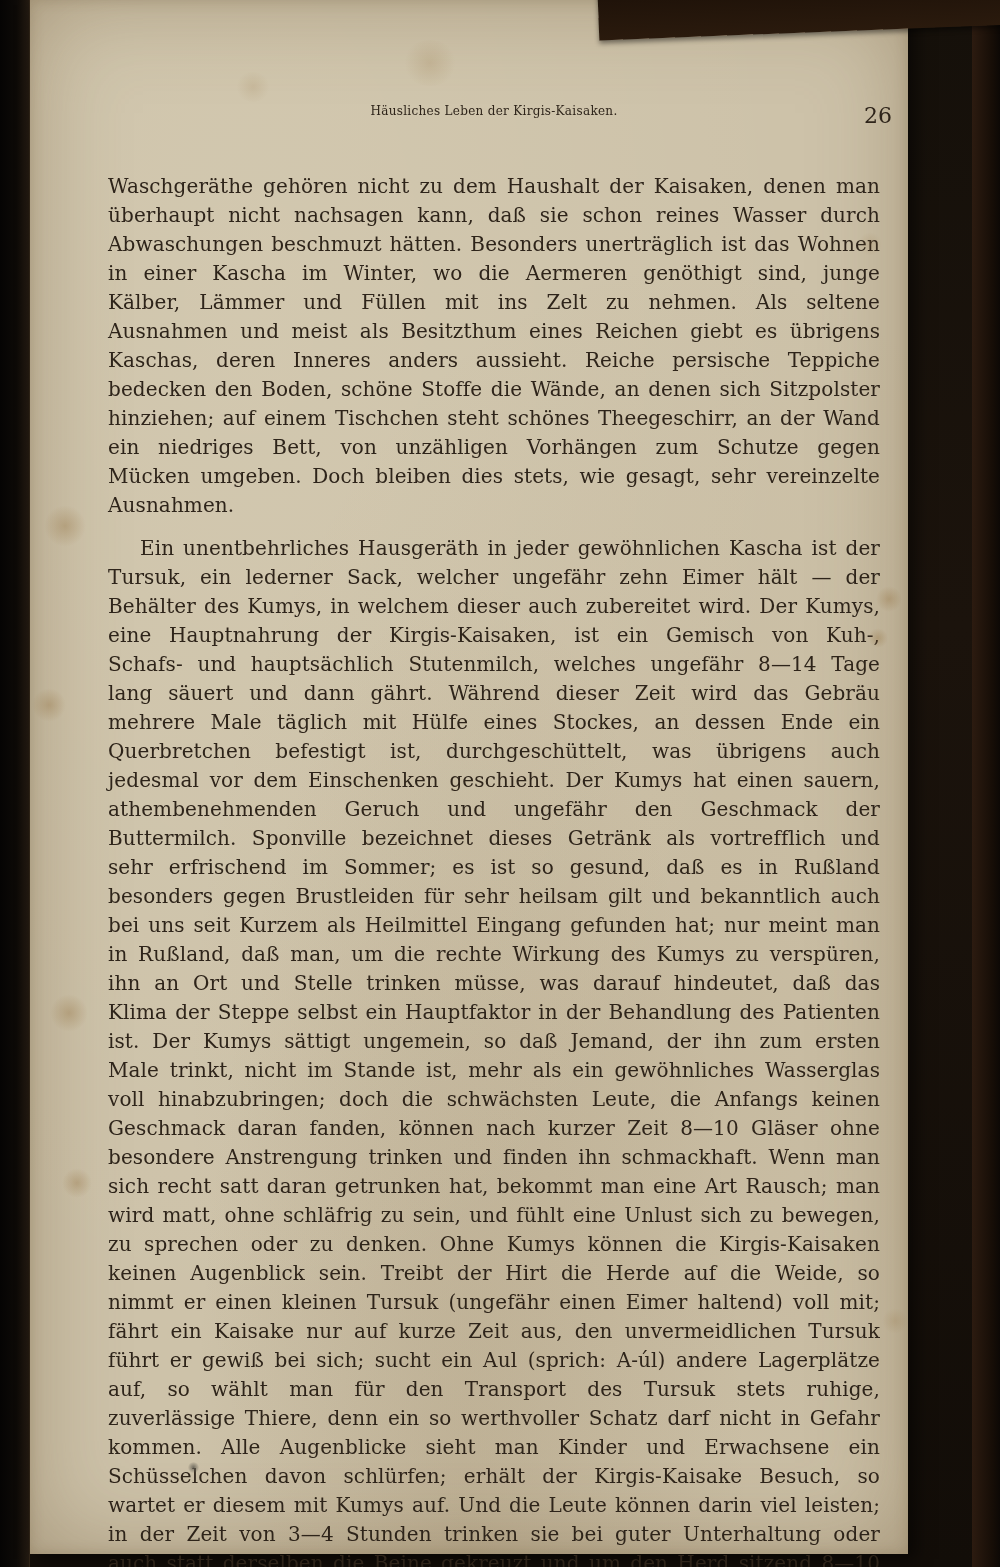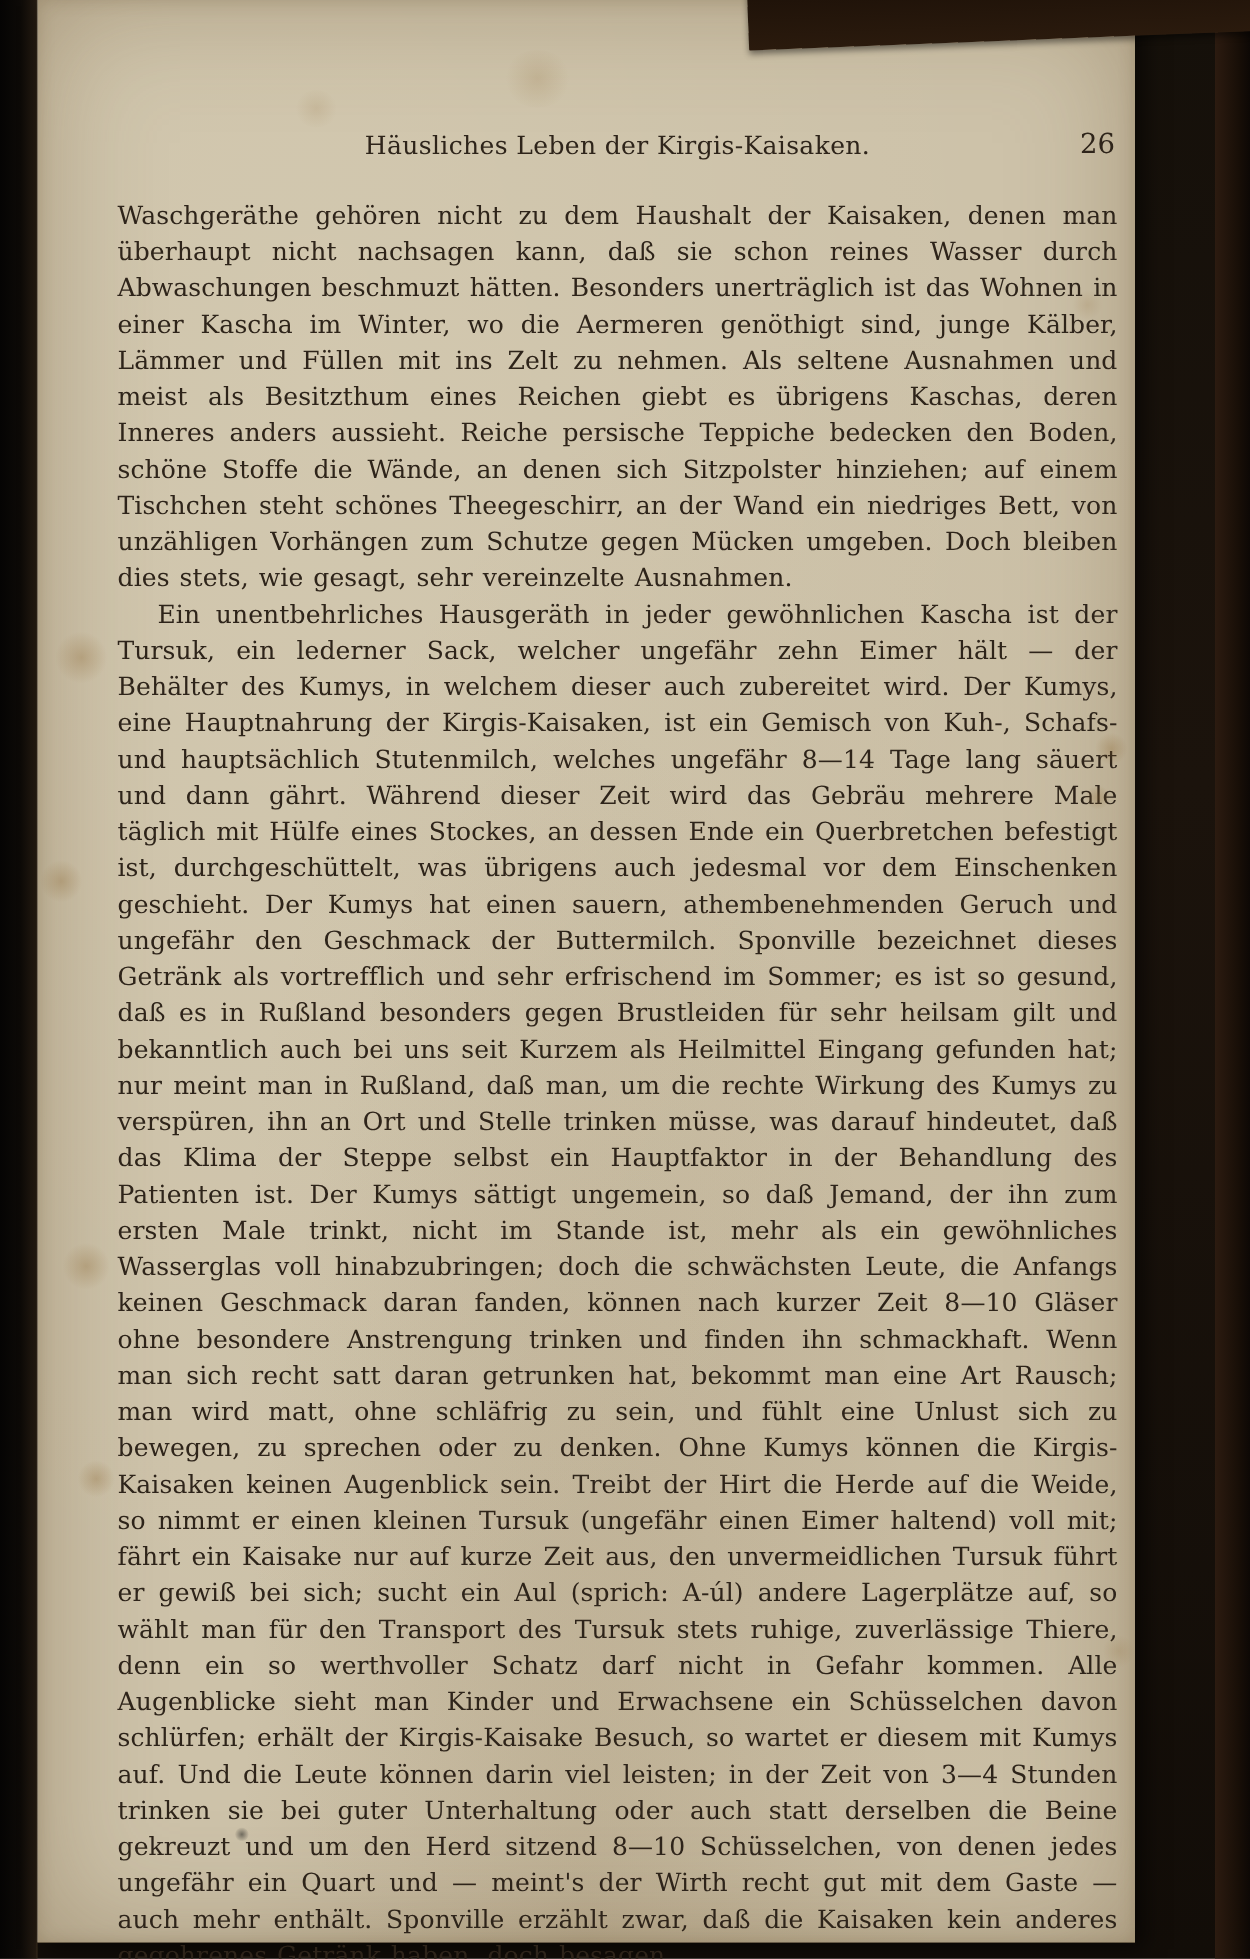--- a/index.html
+++ b/index.html
@@ -25,35 +25,35 @@
       inset 0 0 95px rgba(102,80,46,.38),
       inset 0 0 14px rgba(88,64,34,.22),
       7px 5px 16px rgba(0,0,0,.55);
   }
   .running-head {
     position: absolute; top: 104px; left: 64px; width: 800px; height: 30px;
     color: var(--ink, #2e241a);
   }
   .head-title {
     display: block; text-align: center;
-    font-size: 20px; letter-spacing: .3px;
+    font-size: 12px; letter-spacing: .3px;
   }
   .page-num {
     position: absolute; right: 2px; top: -1px;
     font-size: 22px;
   }
   .text-block {
     position: absolute; top: 158px; left: 64px; width: 800px;
     color: var(--ink, #2e241a);
     font-size: 20px; line-height: 29px;
     text-align: justify;
     letter-spacing: .1px;
     word-spacing: 1.5px;
   }
-  .text-block p.para { margin: 0; }
+  .text-block p.para { margin: 14px; }
   .text-block p.para.indent { text-indent: 32px; }
   .page-edges {
     position: absolute; left: 908px; top: 0; width: 64px; height: 100%;
     background:
       linear-gradient(to bottom, rgba(28,17,8,.62), rgba(28,17,8,0) 95px, rgba(28,17,8,0) 86%, rgba(28,17,8,.45)),
       repeating-linear-gradient(to right,
         #b2a habit 0px, #b1a286 0 2px, #8a7a5d 2px 3px, #a79679 3px 5px, #76654a 5px 6px, #9c8c6f 6px 9px);
   }
   .right-cover {
     position: absolute; right: 0; top: 0; width: 28px; height: 100%;

